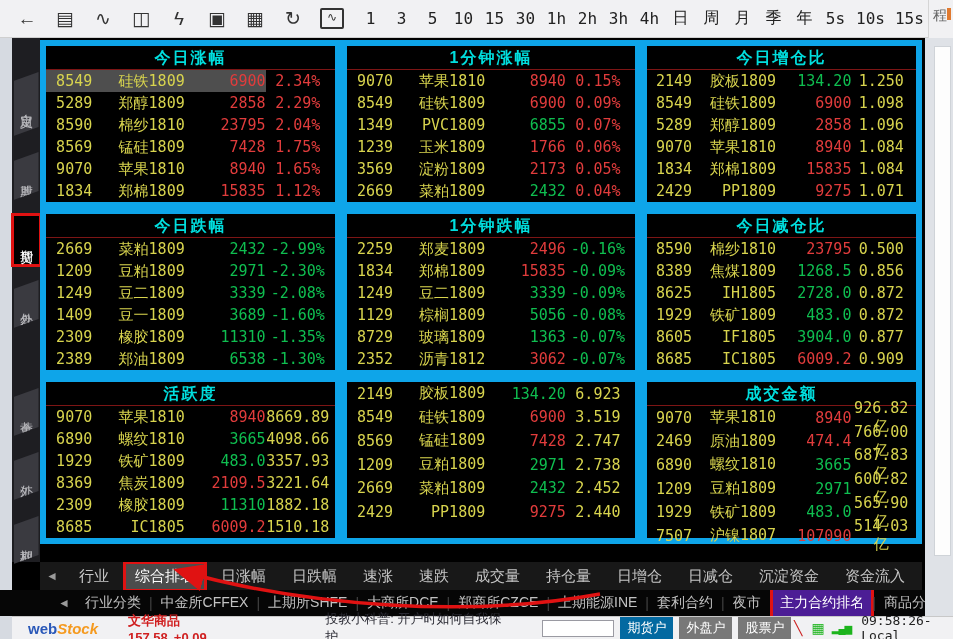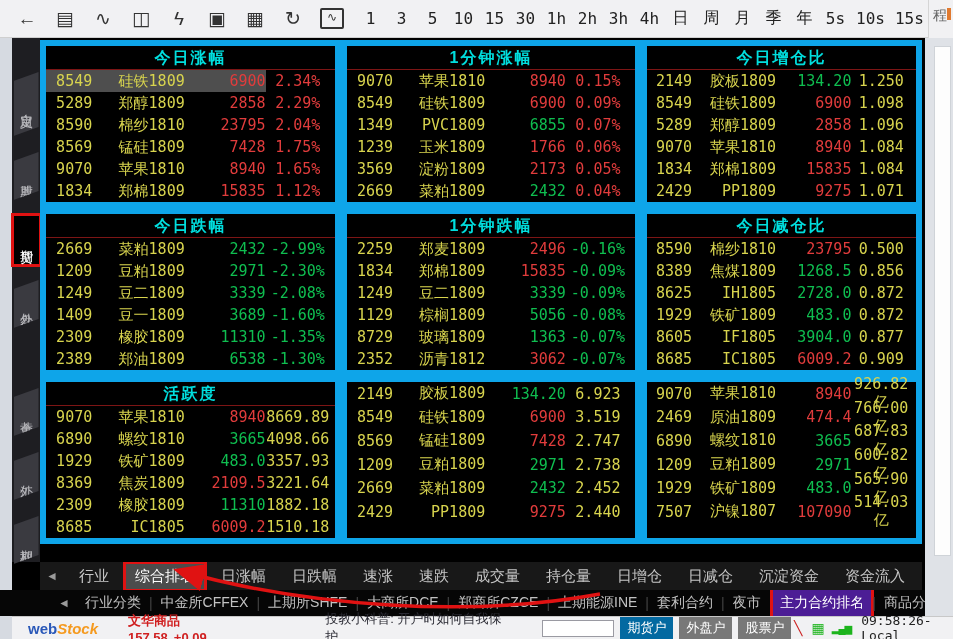--- a/index.html
+++ b/index.html
@@ -432,20 +432,21 @@
         <span class="c-metric y">2.452</span>
       </div>
       <div class="prow">
         <span class="c-code y">2429</span>
         <span class="c-name y">PP1809</span>
         <span class="c-price r">9275</span>
         <span class="c-metric y">2.440</span>
       </div>
     </div>
     <div class="panel">
+      <div class="panel-title">成交金额</div>
       <div class="prow">
         <span class="c-code y">9070</span>
         <span class="c-name y">苹果1810</span>
         <span class="c-price r">8940</span>
         <span class="c-metric y">926.82亿</span>
       </div>
       <div class="prow">
         <span class="c-code y">2469</span>
         <span class="c-name y">原油1809</span>
         <span class="c-price r">474.4</span>

